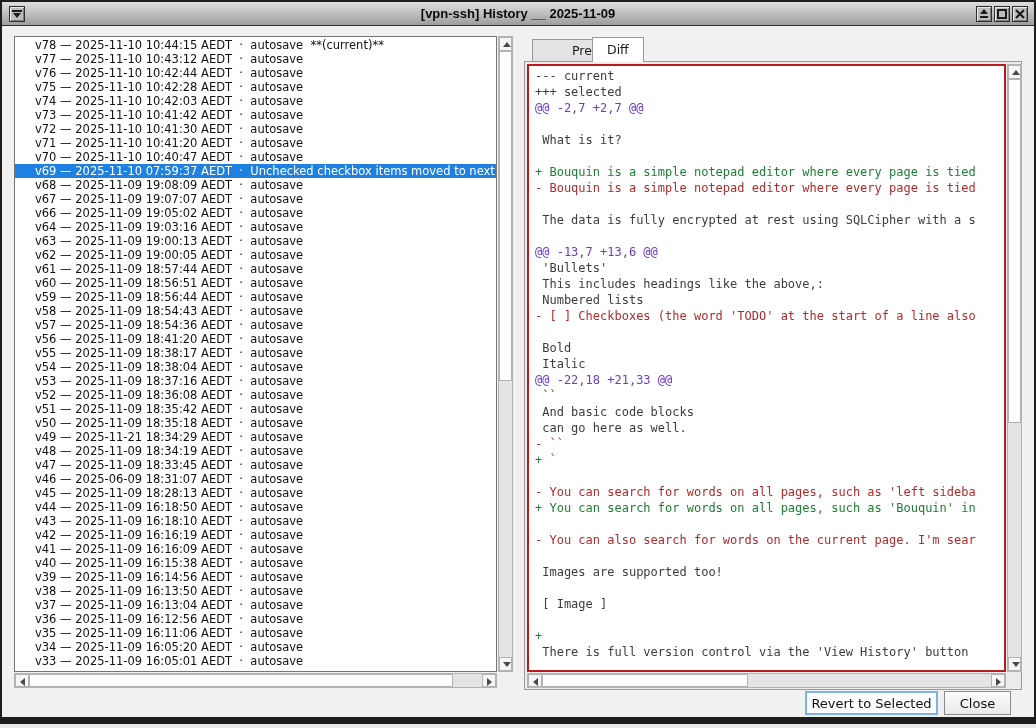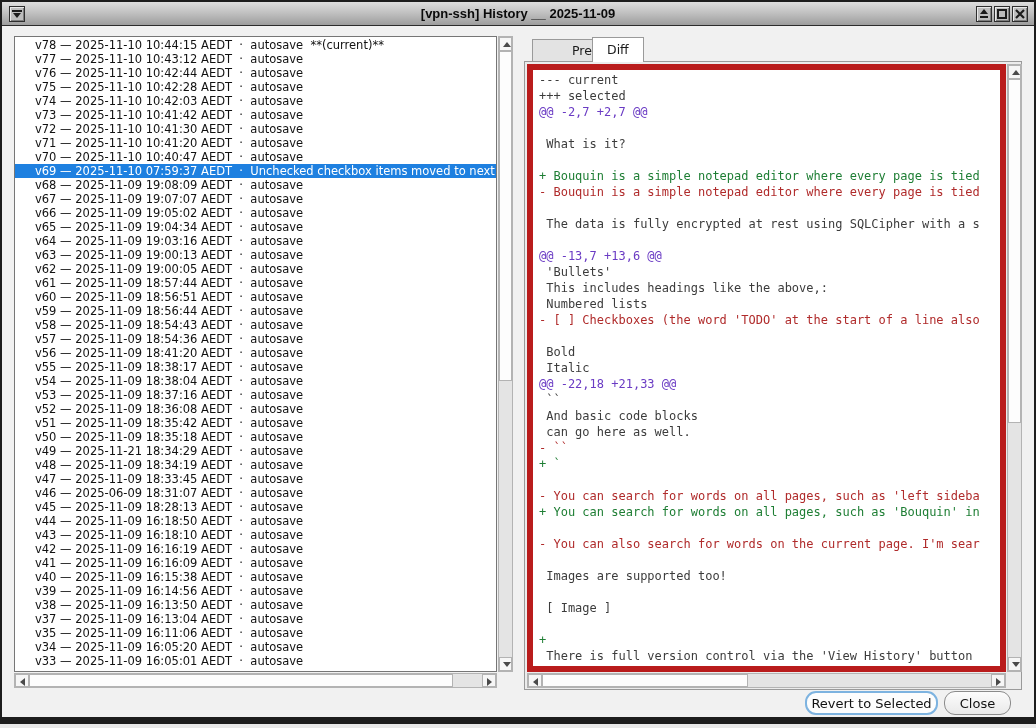--- a/index.html
+++ b/index.html
@@ -55,35 +55,35 @@
   .tabs { position:absolute; left:0; top:0; height:25px; }
   .tab { position:absolute; top:3px; height:22px; padding:0 14px; line-height:22px;
          font-size:12.5px; color:#1a1a1a; background:#e3e3e3;
          border:1px solid #9a9a9a; border-bottom:none; cursor:pointer; }
   .tab-preview { left:8px;padding-left:39px; }
   .tab-diff { left:68px; top:1px; height:25px; line-height:24px; background:#ffffff; z-index:3; }
 
   .pane { position:absolute; left:0; top:25px; width:498px; height:629px;
           border:1px solid #9a9a9a; background:#ececec; z-index:1; }
   .diff-area { position:absolute; left:2px; top:2px; width:479px; height:608px;
-               background:#ffffff; border:6px solid #b91c1c; overflow:hidden;
+               background:#ffffff; border:2px solid #b91c1c; overflow:hidden;
                padding:2px 0 12px 6px; cursor:text; }
   .dline { height:16px; line-height:16px; font-family:"DejaVu Sans Mono",monospace;
            font-size:12px; white-space:pre; overflow:hidden; color:var(--diff-ctx); }
   .dline.meta { color:var(--diff-ctx); }
   .dline.hunk { color:var(--diff-hunk); }
   .dline.del  { color:var(--diff-del); }
   .dline.add  { color:var(--diff-add); }
 
   .diff-vscroll { left:482px; top:2px; width:15px; height:608px; }
   .diff-hscroll { left:2px; top:611px; width:479px; height:15px; }
 
   
   .btn { position:absolute; top:664px; height:24px; font-family:"DejaVu Sans",sans-serif;
-         font-size:13px; color:#111; border-radius:11px; cursor:pointer;
+         font-size:13px; color:#111; border-radius:0; cursor:pointer;
          display:flex; align-items:center; justify-content:center; }
   .btn-revert { right:96px; width:133px; background:#fdfdfd; border:2px solid var(--accent); }
   .btn-close  { right:23px; width:67px; background:linear-gradient(#fcfcfc,#e9e9e9);
                 border:1px solid #8b8b8b; }
 </style>
 </head>
 <body>
 
 <div class="window">
 
@@ -123,21 +123,20 @@
           <div class="row">v75 — 2025-11-10 10:42:28 AEDT  ·  autosave</div>
           <div class="row">v74 — 2025-11-10 10:42:03 AEDT  ·  autosave</div>
           <div class="row">v73 — 2025-11-10 10:41:42 AEDT  ·  autosave</div>
           <div class="row">v72 — 2025-11-10 10:41:30 AEDT  ·  autosave</div>
           <div class="row">v71 — 2025-11-10 10:41:20 AEDT  ·  autosave</div>
           <div class="row">v70 — 2025-11-10 10:40:47 AEDT  ·  autosave</div>
           <div class="row sel">v69 — 2025-11-10 07:59:37 AEDT  ·  Unchecked checkbox items moved to next</div>
           <div class="row">v68 — 2025-11-09 19:08:09 AEDT  ·  autosave</div>
           <div class="row">v67 — 2025-11-09 19:07:07 AEDT  ·  autosave</div>
           <div class="row">v66 — 2025-11-09 19:05:02 AEDT  ·  autosave</div>
-          <div class="row">v65 — 2025-11-09 19:04:34 AEDT  ·  autosave</div>
           <div class="row">v64 — 2025-11-09 19:03:16 AEDT  ·  autosave</div>
           <div class="row">v63 — 2025-11-09 19:00:13 AEDT  ·  autosave</div>
           <div class="row">v62 — 2025-11-09 19:00:05 AEDT  ·  autosave</div>
           <div class="row">v61 — 2025-11-09 18:57:44 AEDT  ·  autosave</div>
           <div class="row">v60 — 2025-11-09 18:56:51 AEDT  ·  autosave</div>
           <div class="row">v59 — 2025-11-09 18:56:44 AEDT  ·  autosave</div>
           <div class="row">v58 — 2025-11-09 18:54:43 AEDT  ·  autosave</div>
           <div class="row">v57 — 2025-11-09 18:54:36 AEDT  ·  autosave</div>
           <div class="row">v56 — 2025-11-09 18:41:20 AEDT  ·  autosave</div>
           <div class="row">v55 — 2025-11-09 18:38:17 AEDT  ·  autosave</div>
@@ -152,20 +151,21 @@
           <div class="row">v46 — 2025-06-09 18:31:07 AEDT  ·  autosave</div>
           <div class="row">v45 — 2025-11-09 18:28:13 AEDT  ·  autosave</div>
           <div class="row">v44 — 2025-11-09 16:18:50 AEDT  ·  autosave</div>
           <div class="row">v43 — 2025-11-09 16:18:10 AEDT  ·  autosave</div>
           <div class="row">v42 — 2025-11-09 16:16:19 AEDT  ·  autosave</div>
           <div class="row">v41 — 2025-11-09 16:16:09 AEDT  ·  autosave</div>
           <div class="row">v40 — 2025-11-09 16:15:38 AEDT  ·  autosave</div>
           <div class="row">v39 — 2025-11-09 16:14:56 AEDT  ·  autosave</div>
           <div class="row">v38 — 2025-11-09 16:13:50 AEDT  ·  autosave</div>
           <div class="row">v37 — 2025-11-09 16:13:04 AEDT  ·  autosave</div>
+          <div class="row">v36 — 2025-11-09 16:12:56 AEDT  ·  autosave</div>
           <div class="row">v35 — 2025-11-09 16:11:06 AEDT  ·  autosave</div>
           <div class="row">v34 — 2025-11-09 16:05:20 AEDT  ·  autosave</div>
           <div class="row">v33 — 2025-11-09 16:05:01 AEDT  ·  autosave</div>
         </div>
 
       <div class="sb list-vscroll">
         <div class="sb-piece" style="left:0;top:0;width:13px;height:14px;">
             <span class="arr arr-up"></span>
           </div>
         <div class="sb-piece sb-thumb" style="left:0;top:14px;width:13px;height:330px;"></div>

